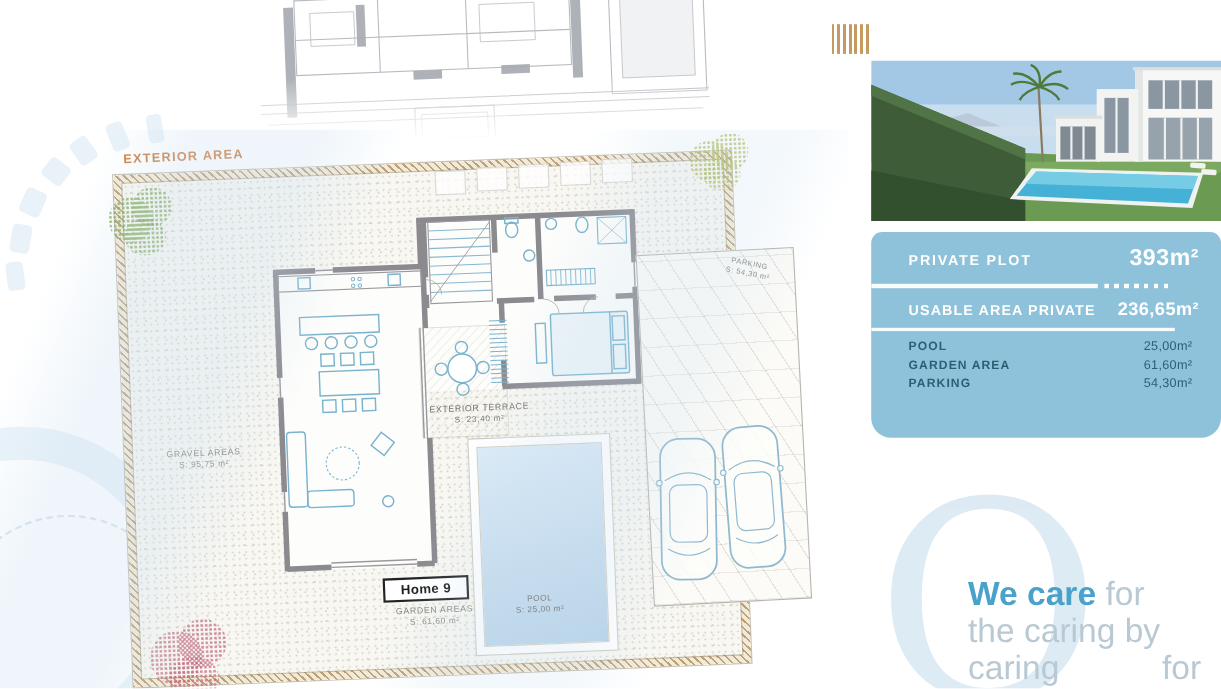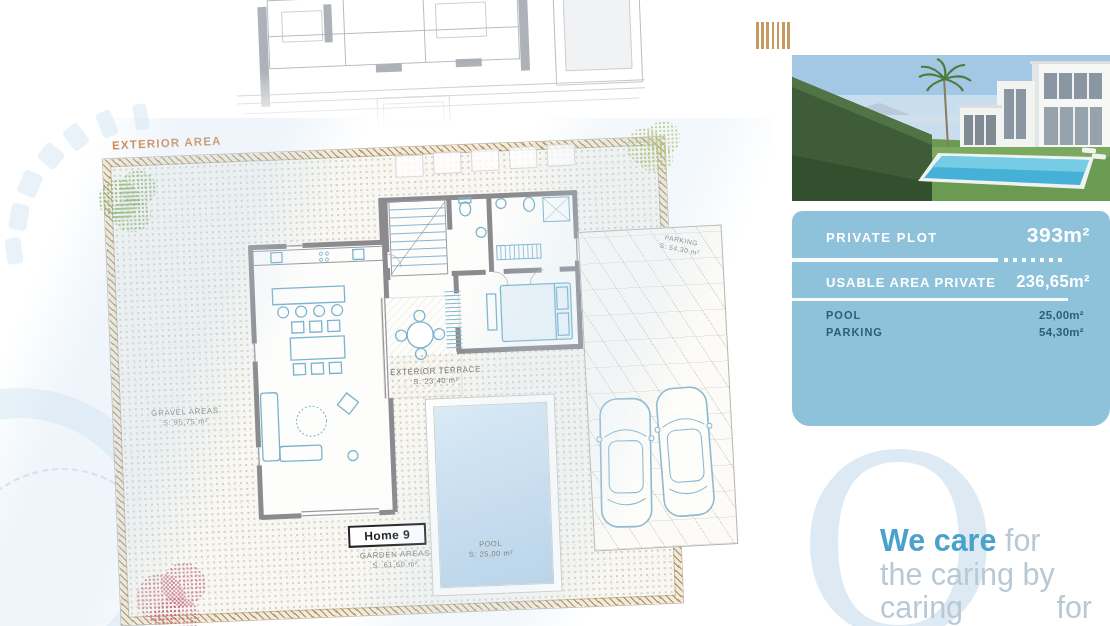--- a/index.html
+++ b/index.html
@@ -79,37 +79,37 @@
   
   .stripes { position:absolute; left:756px; top:22px; width:34px; height:27px; z-index:7;
     background:repeating-linear-gradient(90deg,#c49a61 0 2.5px, transparent 2.5px 5.2px); }
   .title-box {
     position:absolute; left:792px; top:24px; width:112px; height:29px; z-index:7;
     background:linear-gradient(180deg,#cda26a,#bb9156);
     color:#fff; font-size:15px; font-weight:bold; line-height:29px; padding-left:13px; letter-spacing:.3px;
   }
   .photo { position:absolute; left:792px; top:55px; width:318px; height:146px; z-index:7; overflow:hidden; }
   .card {
-    position:absolute; left:792px; top:211px; width:318px; height:215px; z-index:7;
+    position:absolute; left:792px; top:211px; width:318px; height:187px; z-index:7;
     background:#8dc2da; border-radius:10px 10px 18px 18px; overflow:hidden;
   }
   .card-row1 { position:absolute; left:34px; right:20px; top:12px; display:flex; justify-content:space-between; align-items:baseline; }
   .card-row1 .lbl { color:#fff; font-size:13px; font-weight:bold; letter-spacing:1.6px; }
   .card-row1 .val { color:#fff; font-size:21px; font-weight:bold; letter-spacing:.5px; }
   .div-solid { position:absolute; left:0; top:47px; width:206px; height:4px; background:rgba(255,255,255,.95); }
   .div-dots  { position:absolute; left:212px; top:47px; width:62px; height:4px;
     background:repeating-linear-gradient(90deg,#fff 0 4px, transparent 4px 9px); }
   .card-row2 { position:absolute; left:34px; right:20px; top:61px; display:flex; justify-content:space-between; align-items:baseline; }
   .card-row2 .lbl { color:#fff; font-size:13px; font-weight:bold; letter-spacing:1px; }
   .card-row2 .val { color:#fff; font-size:16.5px; font-weight:bold; letter-spacing:.4px; }
   .div-thin { position:absolute; left:0; top:87px; width:276px; height:2.5px; background:rgba(255,255,255,.95); }
   .card-list { position:absolute; left:34px; right:26px; top:95px; }
   .card-list .row { display:flex; justify-content:space-between; height:17.2px; align-items:center; }
   .card-list .lbl { color:#2b5f76; font-size:11px; font-weight:bold; letter-spacing:1px; }
-  .card-list .val { color:#2b5f76; font-size:11.5px; font-weight:bold; letter-spacing:.3px; }
+  .card-list .val { color:#2b5f76; font-size:11.5px; font-weight:normal; letter-spacing:.3px; }
   
   .tagline { position:absolute; left:880px; top:524px; width:212px; z-index:7;
     font-size:30.5px; line-height:33.5px; color:#b9c9d4; }
   .tagline .em { color:#4aa1ca; font-weight:bold; }
   .tagline .just { display:flex; justify-content:space-between; }
 </style>
 </head>
 <body>
 
 <div class="page">
@@ -379,20 +379,24 @@
       <span class="lbl">USABLE AREA PRIVATE</span>
       <span class="val">236,65m²</span>
     </div>
     <div class="div-thin"></div>
     <div class="card-list">
       <div class="row">
         <span class="lbl">POOL</span>
         <span class="val">25,00m²</span>
       </div>
       <div class="row">
+        <span class="lbl">GARDEN AREA</span>
+        <span class="val">61,60m²</span>
+      </div>
+      <div class="row">
         <span class="lbl">PARKING</span>
         <span class="val">54,30m²</span>
       </div>
     </div>
   </div>
 
   <div class="tagline">
     <div><span class="em">We care</span><span> for</span></div>
     <div>the caring by</div>
     <div class="just">

